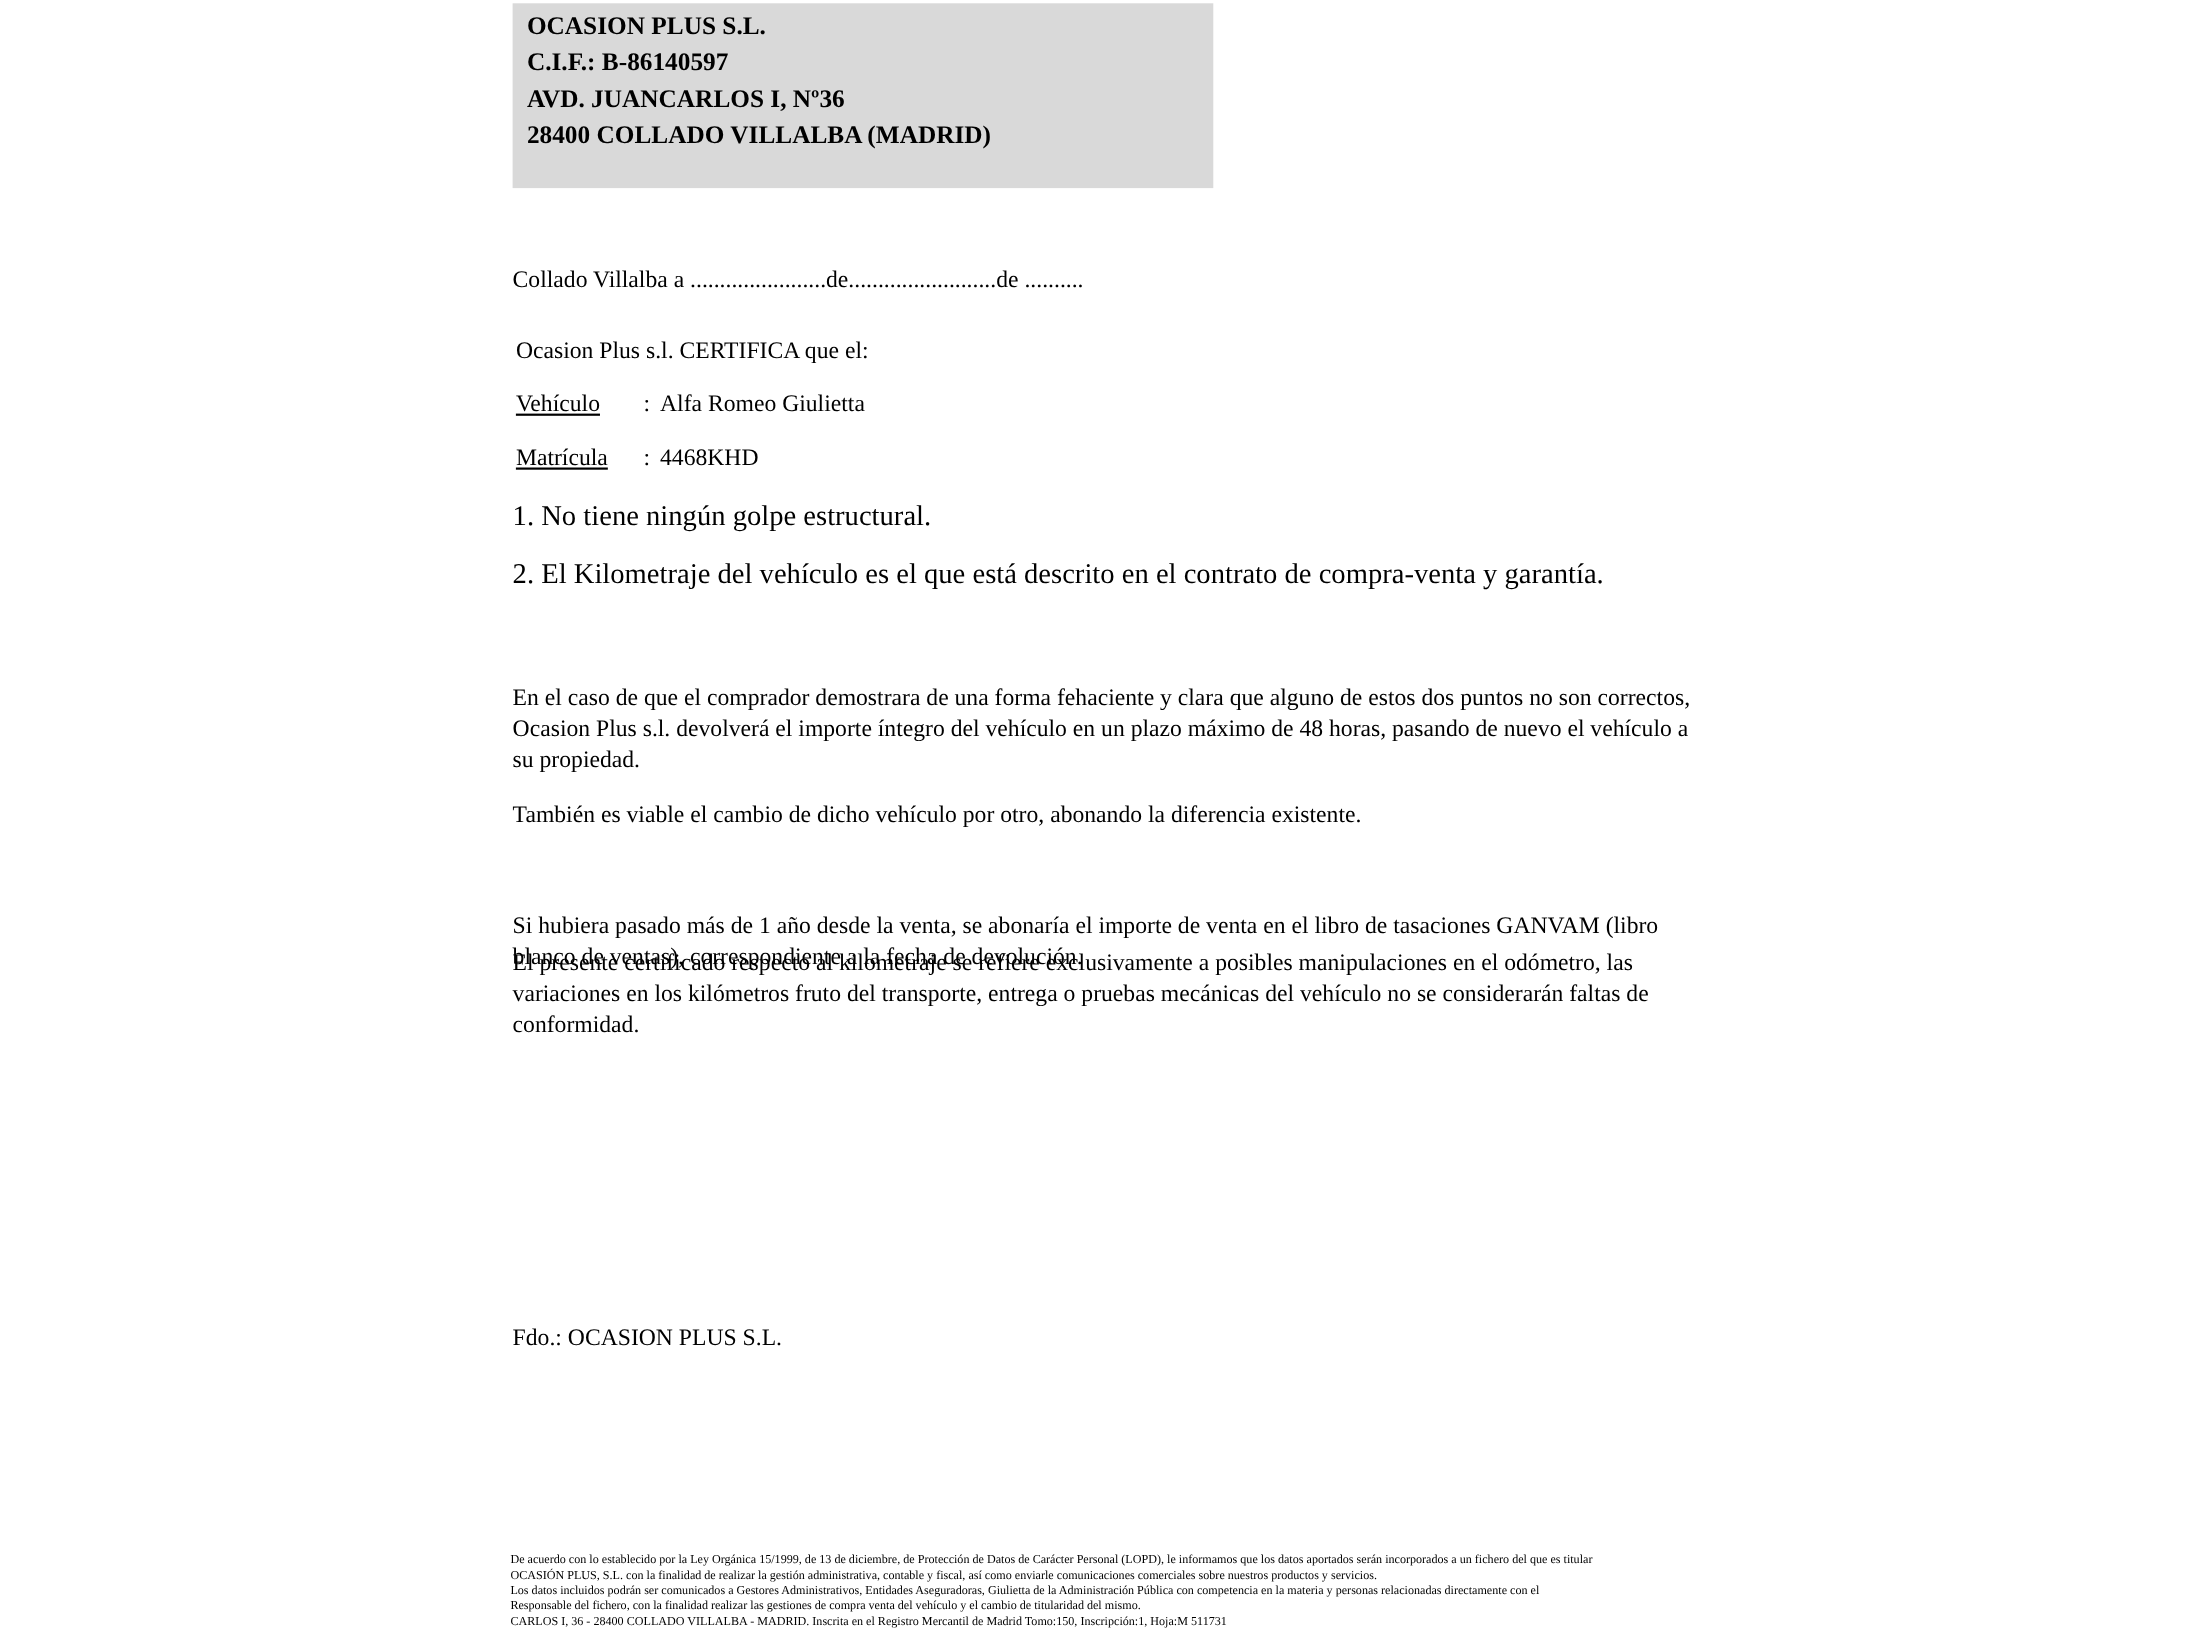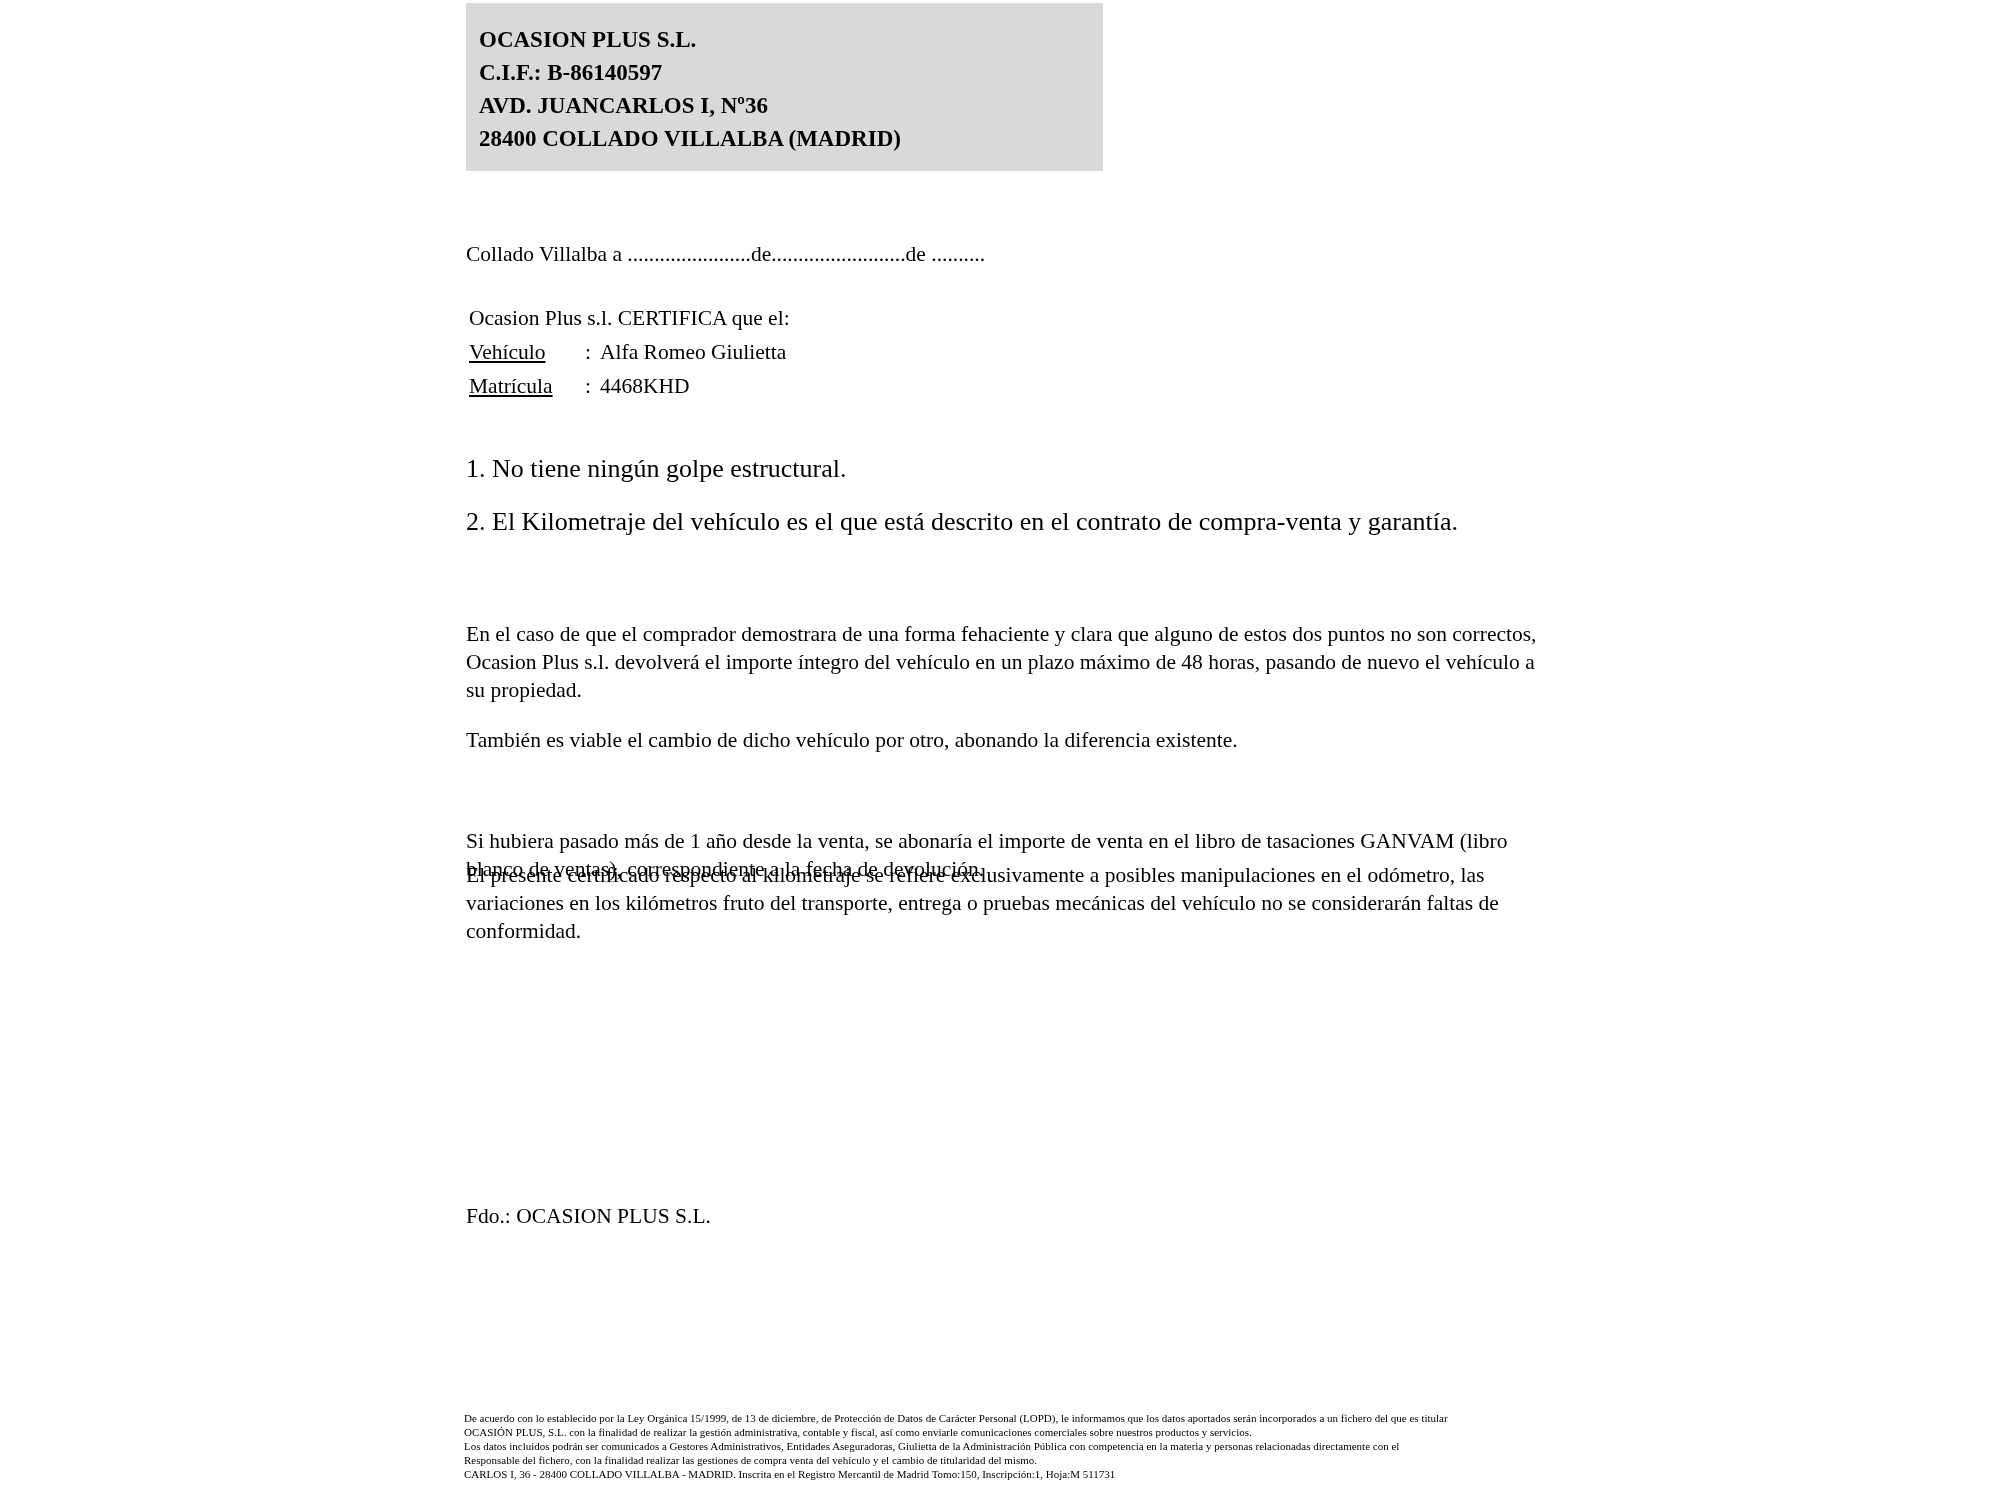--- a/index.html
+++ b/index.html
@@ -14,21 +14,21 @@
     width: 2000px; height: 1500px;
     background: #ffffff;
     overflow: hidden;
   }
   
   .header-box {
     position: absolute;
     left: 466px; top: 3px;
     width: 637px; height: 168px;
     background: #d9d9d9;
-    padding: 20px 0 0 13px;
+    padding: 4px 0 0 13px;
   }
   .header-box .hline {
     font-size: 23px;
     font-weight: bold;
     line-height: 33px;
     white-space: nowrap;
   }
   
   .date-line {
     position: absolute;
@@ -39,21 +39,21 @@
     line-height: 28px;
     white-space: nowrap;
   }
   
   .certify {
     position: absolute;
     left: 469px; top: 301px;
     font-size: 21.5px;
     line-height: 34px;
   }
-  .certify .field { white-space: nowrap; }
+  .certify .field { white-space: nowrap; margin-top: 15px; }
   .label-cell { display: inline-block; width: 116px; }
   .label-text { text-decoration: underline; }
   .field-sep { margin-right: 9px; }
   
   .item {
     position: absolute;
     left: 466px;
     width: 1090px;
     font-size: 26px;
     line-height: 28px;

